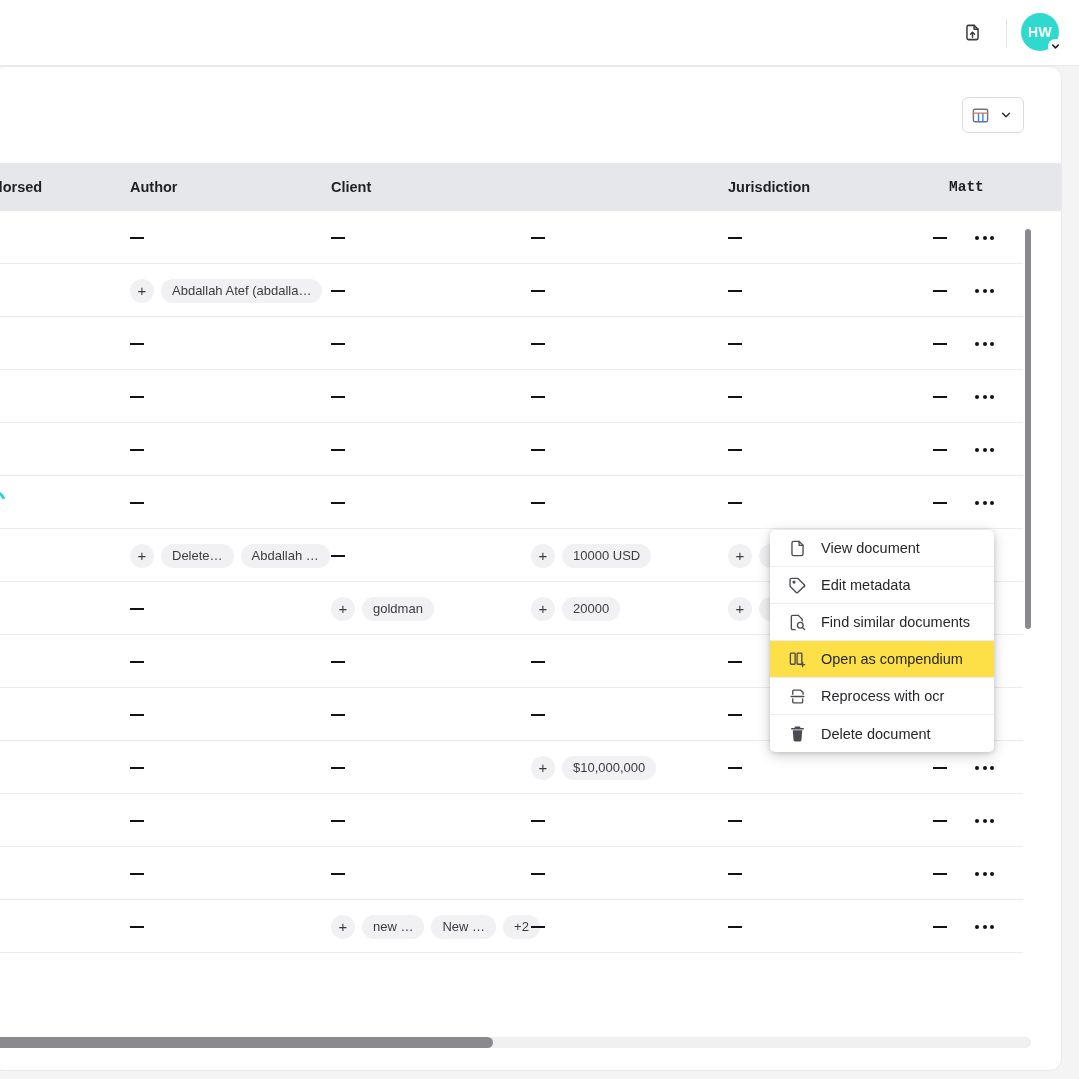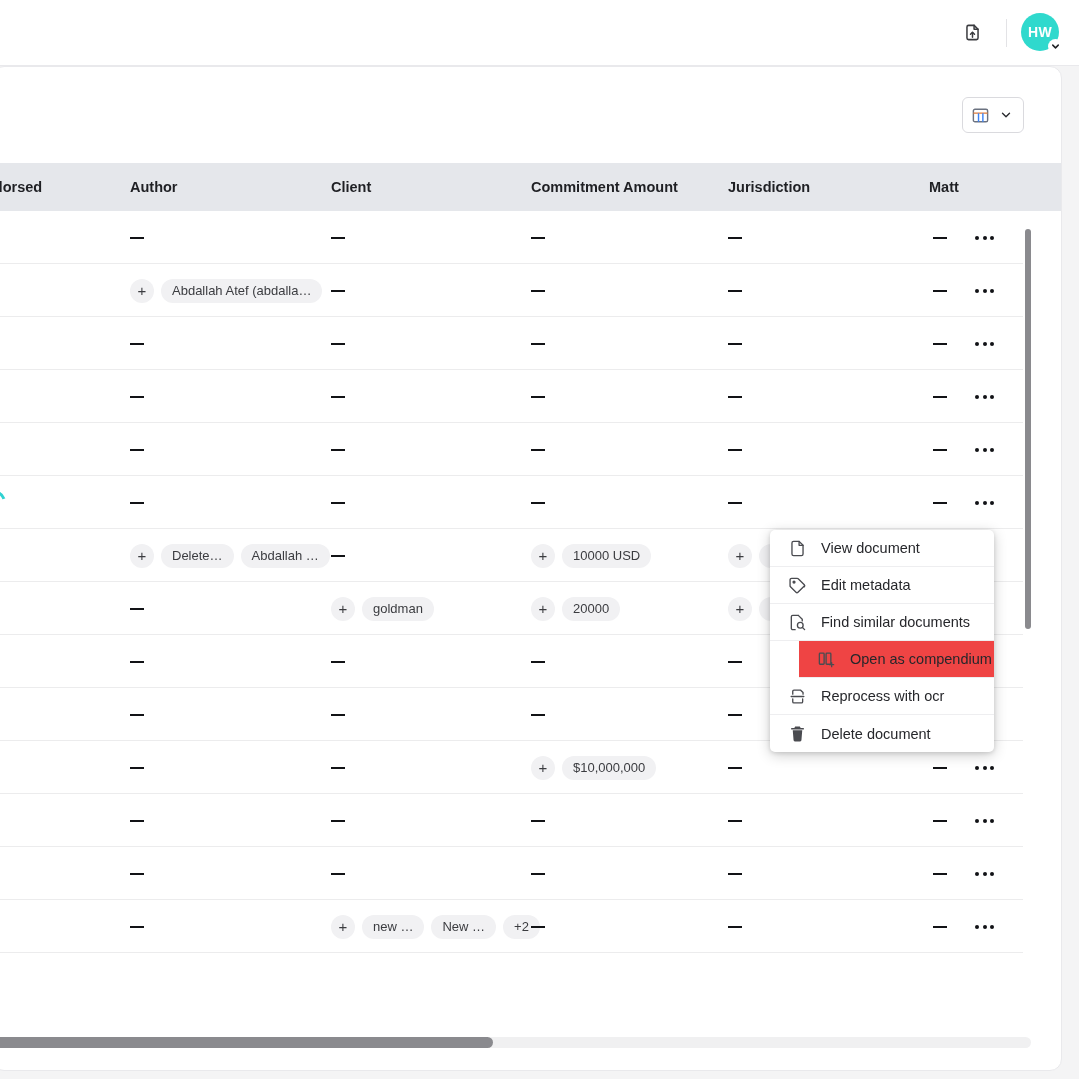--- a/index.html
+++ b/index.html
@@ -178,21 +178,21 @@
   }
   .ctxitem {
     height: 37px;
     display: flex; align-items: center; gap: 14px;
     padding: 0 0 0 18px;
     font-size: 14.5px; color: #26272b;
     border-bottom: 1px solid #eeeef0;
     cursor: pointer; white-space: nowrap;
   }
   .ctxitem:last-child { border-bottom: none; }
-  .ctxitem.active { background: #ef4444; margin-left: 29px; }
+  .ctxitem.active { background: #fde047; }
   .ctxicon { width: 19px; height: 19px; display: flex; align-items: center; justify-content: center; flex: none; }
 </style>
 </head>
 <body>
 
 <div class="appbar">
   <div class="appbar-actions">
 
     <div class="icon-btn">
       <span class="ctxicon">
@@ -237,23 +237,22 @@
         </svg>
       </span>
     </div>
   </div>
 
   <div class="table-wrap">
     <div class="thead" id="thead">
         <div class="th" style="left: -8px;">ndorsed</div>
         <div class="th" style="left: 137px;">Author</div>
         <div class="th" style="left: 338px;">Client</div>
-        <div class="th" style="left: 538px;">Commitment Amount</div>
         <div class="th" style="left: 735px;">Jurisdiction</div>
-        <div class="th" style="left: 936px;">Matt</div>
+        <div class="th" style="left: 956px; font-family: Liberation Mono, monospace;">Matt</div>
       </div>
     <div class="tbody" id="tbody">
         <div class="row" style="top: 0px;">
           <div class="cell" style="left: 137px;">
             <span class="dash"></span>
           </div>
           <div class="cell" style="left: 338px;">
             <span class="dash"></span>
           </div>
           <div class="cell" style="left: 538px;">

